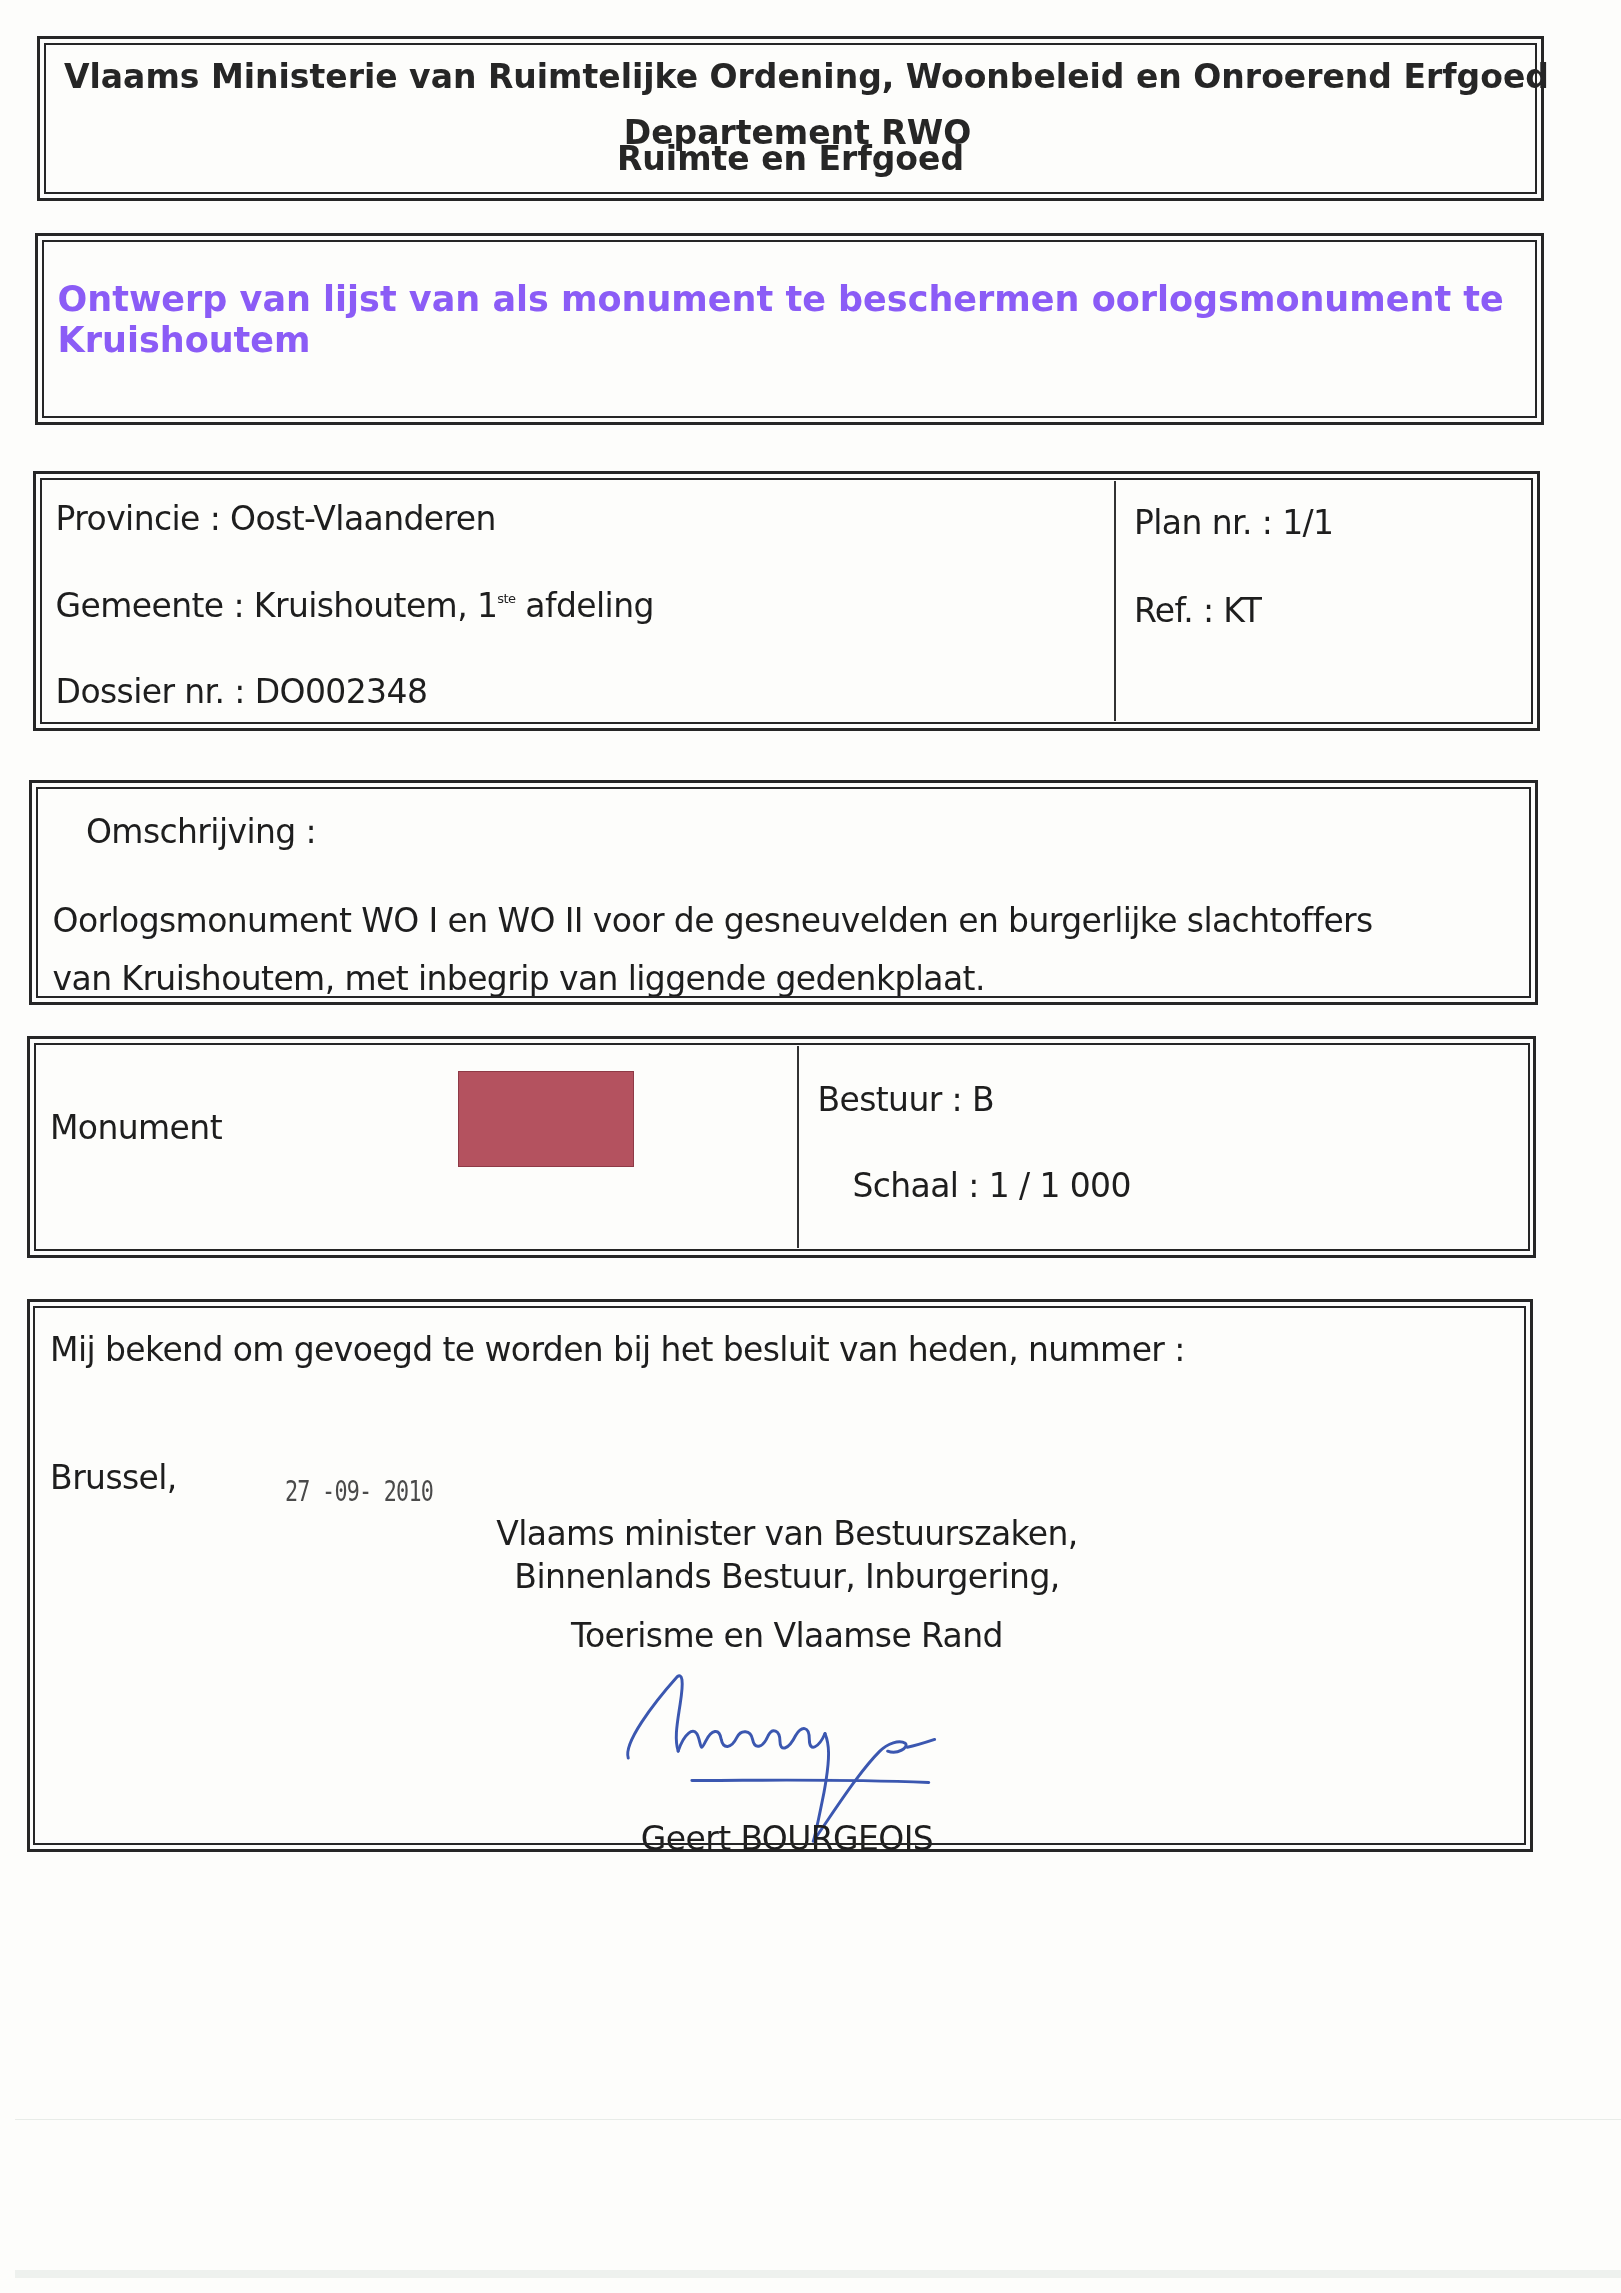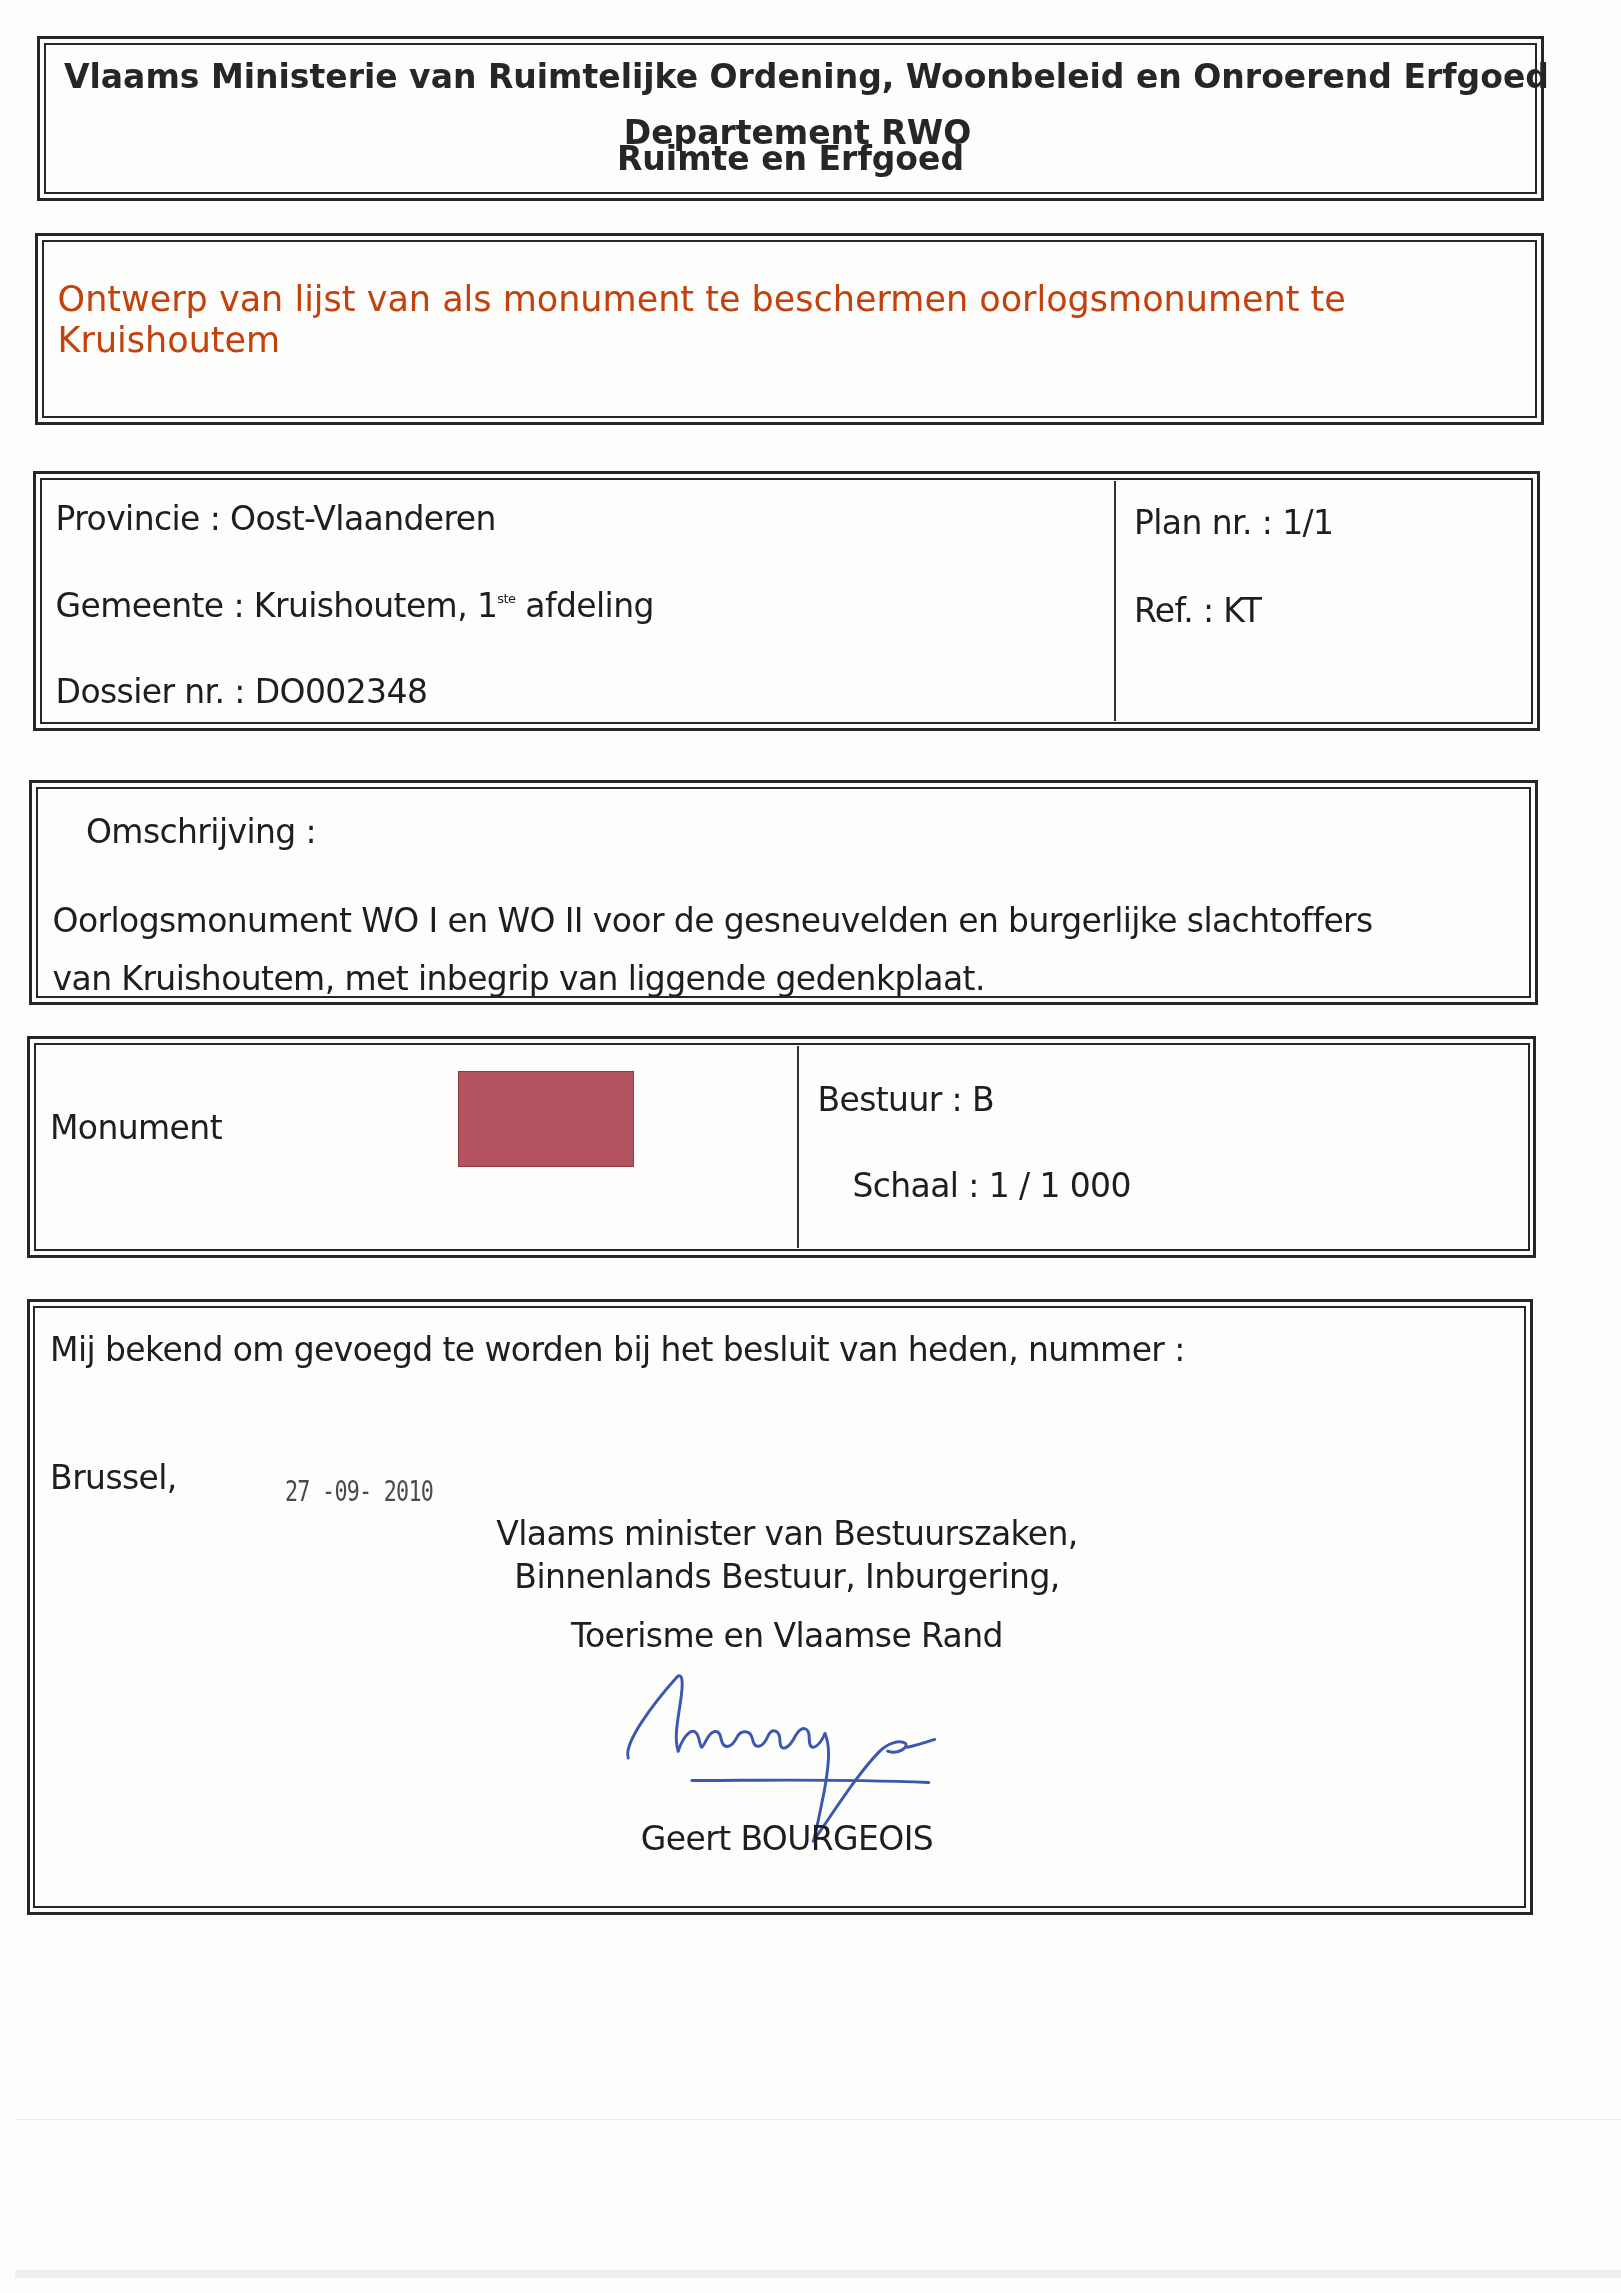--- a/index.html
+++ b/index.html
@@ -12,21 +12,21 @@
   .box {
     position:absolute; box-sizing:border-box;
     border:3.9px solid #262626;
   }
   .box::after {
     content:""; position:absolute; left:3.9px; top:3.9px; right:3.9px; bottom:3.9px;
     border:2.9px solid #262626; pointer-events:none;
   }
   .txt { position:absolute; white-space:nowrap; }
   .hdr { font-weight:bold; font-size:33px; line-height:39px; text-align:center; left:0; right:0; color:#262626; }
-  .title { font-weight:normal; font-size:35px; line-height:41px; color:#c2410c; }
+  .title { font-weight:bold; font-size:35px; line-height:41px; color:#8b5cf6; }
   .reg { font-size:33px; line-height:39px; letter-spacing:-0.6px; }
   .vdiv { position:absolute; width:2px; background:#333; }
   .swatch { position:absolute; background:#b4525f; border:1px solid #8e3a46; }
   .stamp { font-family:"DejaVu Sans Mono", monospace; font-size:29px; color:#4a4a4a; letter-spacing:-1px; transform:scaleX(0.75); transform-origin:left; }
   .center { text-align:center; }
   sup { font-size:13px; vertical-align:13.7px; line-height:0; }
   .scanline { position:absolute; left:14.7px; right:0; height:1px; background:#e8ece8; }
 </style>
 </head>
 <body>
@@ -60,21 +60,21 @@
 </div>
 
 <div class="box" style="left:27.4px; top:1036px; width:1509px; height:222px;">
   <div class="txt reg" style="left:19.6px; top:69px;">Monument</div>
   <div class="swatch" style="left:428px; top:32px; width:174px; height:94px;"></div>
   <div class="vdiv" style="left:767px; top:6.9px; bottom:6.9px;"></div>
   <div class="txt reg" style="left:787px; top:41px;">Bestuur : B</div>
   <div class="txt reg" style="left:822px; top:127px;">Schaal : 1 / 1 000</div>
 </div>
 
-<div class="box" style="left:26.5px; top:1299px; width:1506px; height:616px;">
+<div class="box" style="left:26.5px; top:1299px; width:1506px; height:553px;">
   <div class="txt reg" style="left:20.6px; top:28px;">Mij bekend om gevoegd te worden bij het besluit van heden, nummer :</div>
   <div class="txt reg" style="left:20.6px; top:156px;">Brussel,</div>
   <div class="txt stamp" style="left:255px; top:172px;">27 -09- 2010</div>
   <div class="txt reg center" style="left:392px; width:731px; top:212px;">Vlaams minister van Bestuurszaken,</div>
   <div class="txt reg center" style="left:392px; width:731px; top:255px;">Binnenlands Bestuur, Inburgering,</div>
   <div class="txt reg center" style="left:392px; width:731px; top:314px;">Toerisme en Vlaamse Rand</div>
   <svg style="position:absolute; left:593px; top:363px;" width="451" height="186" viewBox="0 0 460 190">
     <g fill="none" stroke="#3b57b0" stroke-width="3" stroke-linecap="round" stroke-linejoin="round">
       <path d="M5,95 C0,80 30,40 55,12 C60,8 62,15 58,40 C55,60 52,75 56,88"></path>
       <path d="M56,88 C62,70 72,62 76,72 C80,82 78,90 84,78 C90,66 98,64 100,76 C102,86 110,86 116,74 C120,66 130,66 132,76 C134,86 142,86 148,72 C152,64 160,66 160,78 C160,88 168,88 176,72 C182,62 190,62 190,76 C190,90 200,84 206,70"></path>

